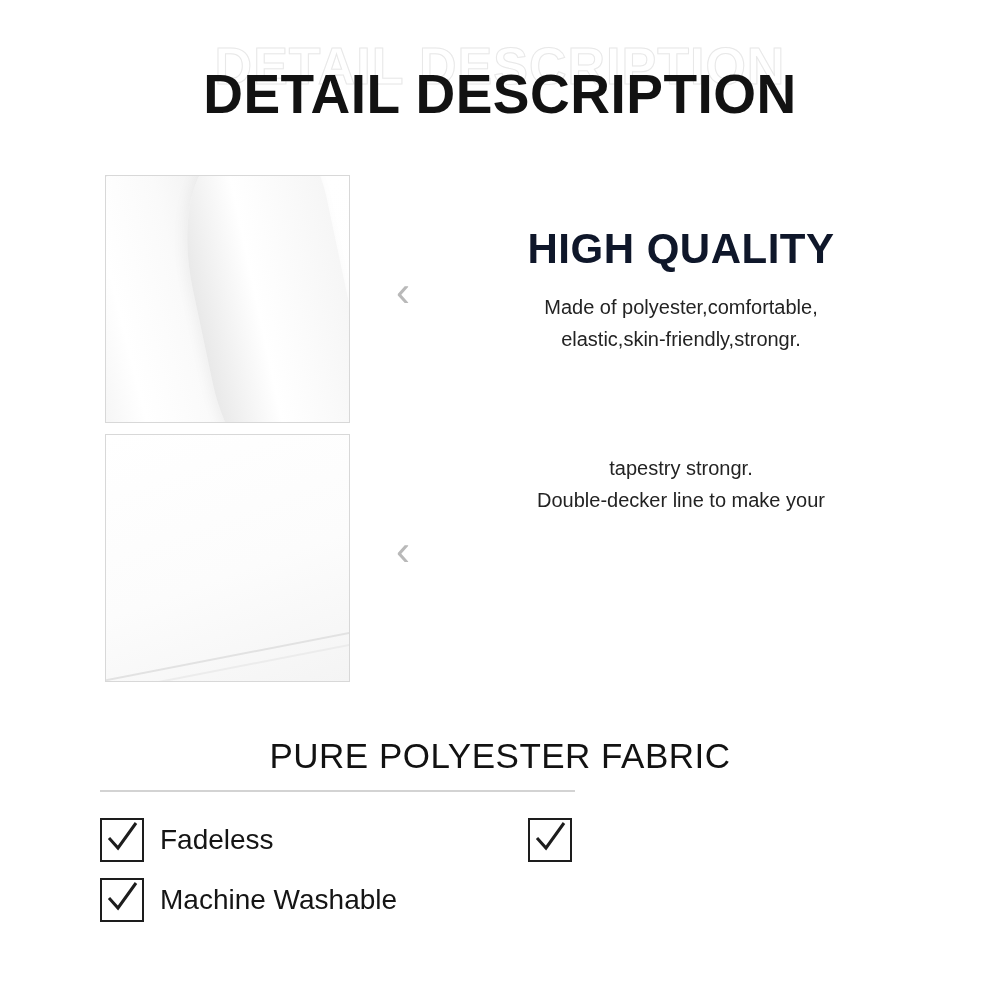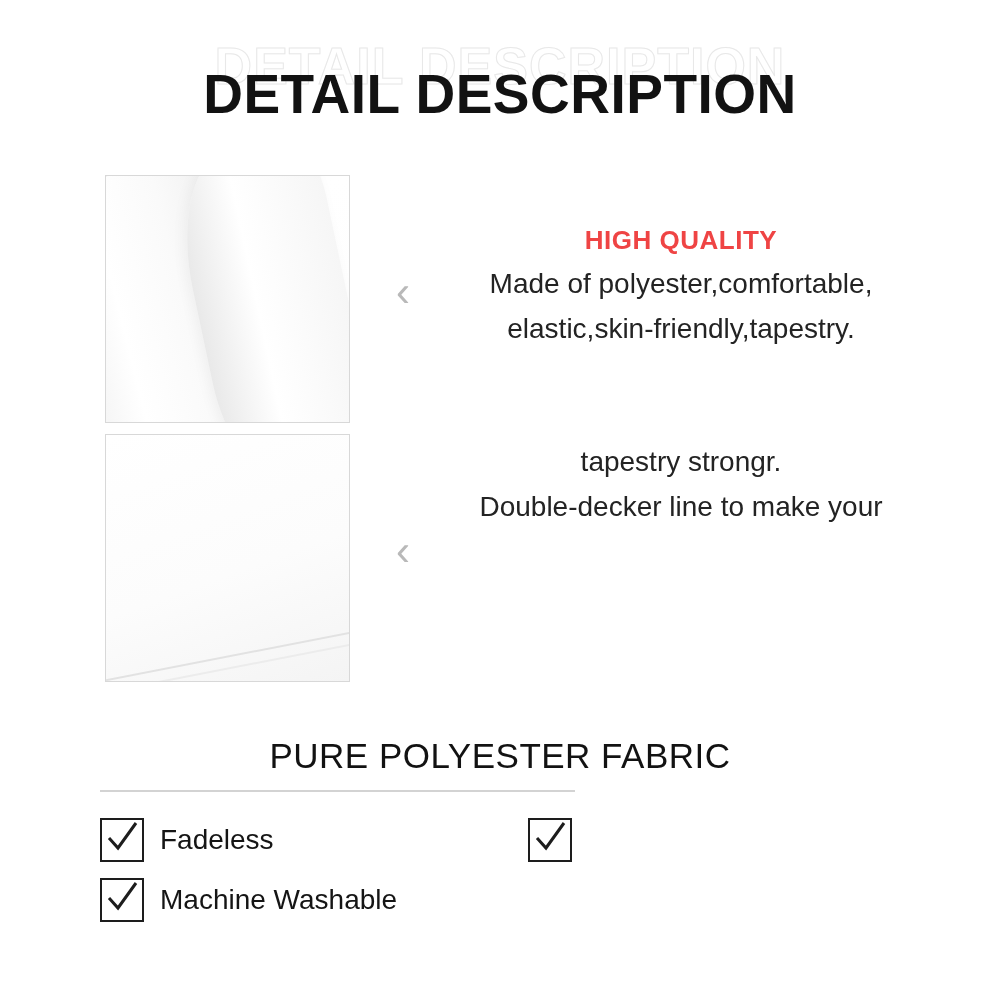--- a/index.html
+++ b/index.html
@@ -139,34 +139,34 @@
     font-weight: 300;
   }
 
   .feature-text {
     flex: 1;
     padding-left: 6px;
     padding-right: 70px;
     text-align: center;
   }
   .feature-title {
-    font-size: 26px;
+    font-size: 42px;
     font-weight: 700;
     letter-spacing: 0.5px;
-    color: #ef4444;
+    color: #0f172a;
     margin-top: 50px;
     white-space: nowrap;
   }
   #feature-hemming .feature-title { margin-top: 58px; }
 
   .feature-desc {
-    font-size: 28px;
+    font-size: 20px;
     line-height: 1.6;
     color: #232323;
-    margin-top: 6px;
+    margin-top: 18px;
   }
   .feature-desc div { white-space: nowrap; }
 
   
   .fabric-section {
     position: absolute;
     top: 736px;
     left: 100px;
     width: 800px;
     text-align: center;
@@ -222,21 +222,21 @@
   <div class="main-title">DETAIL DESCRIPTION</div>
 </div>
 
 <div class="feature" id="feature-quality">
   <div class="photo fabric-a"></div>
   <div class="arrow">‹</div>
   <div class="feature-text">
     <div class="feature-title">HIGH QUALITY</div>
     <div class="feature-desc">
       <div>Made of polyester,comfortable,</div>
-      <div>elastic,skin-friendly,tapestry.</div>
+      <div>elastic,skin-friendly,strongr.</div>
     </div>
   </div>
 </div>
 
 <div class="feature" id="feature-hemming">
   <div class="photo fabric-b"></div>
   <div class="arrow">‹</div>
   <div class="feature-text">
     <div class="feature-desc">
       <div>tapestry strongr.</div>

